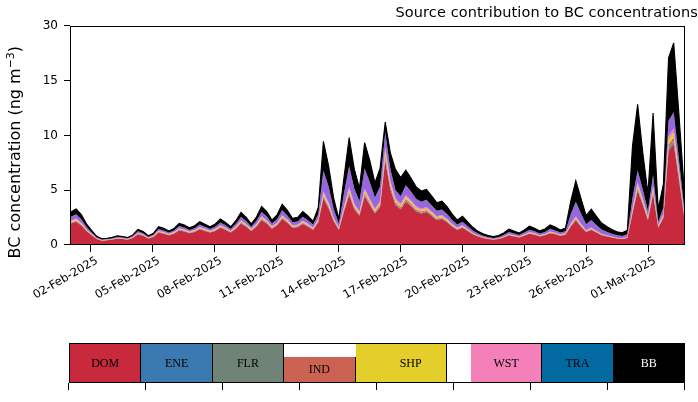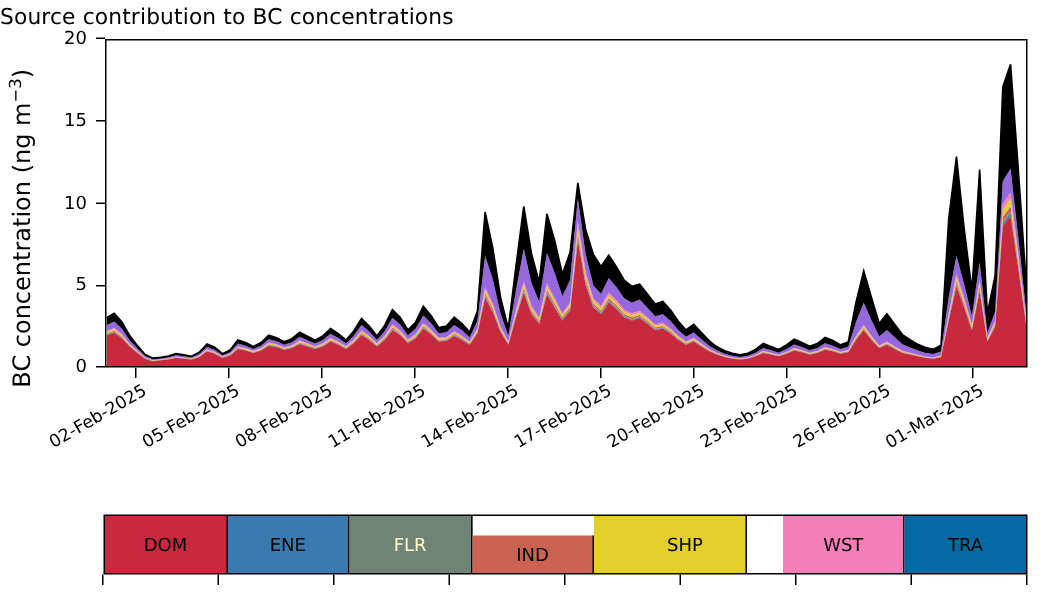--- a/index.html
+++ b/index.html
@@ -18,21 +18,21 @@
   #figure {
     position: absolute;
     left: 0; top: 0;
     width: 698px;
     height: 402px;
   }
   .fig-title {
     position: absolute;
     left: 0; top: 4px;
     width: 698px;
-    text-align: left;
+    text-align: right;
     font-size: 14.5px;
     color: #000;
     letter-spacing: 0.1px;
   }
   .ylabel {
     position: absolute;
     left: -111px;
     top: 142px;
     width: 250px;
     text-align: center;
@@ -93,20 +93,21 @@
   }
   .cbar {
     position: absolute;
     left: 69px;
     top: 343px;
     width: 616px;
     height: 40px;
     display: flex;
     border: 1.2px solid #000;
     box-sizing: border-box;
+    font-family: Liberation Serif, serif;
   }
   .cbar-cell {
     flex: 1 1 0;
     display: flex;
     align-items: center;
     justify-content: center;
     font-size: 12px;
     border-right: 1px solid #000;
     box-sizing: border-box;
   }
@@ -131,21 +132,21 @@
   <div id="ytick-container">
       <div class="ytick-mark" style="top: 244.35px;"></div>
       <div class="ytick-label" style="top: 237px; left: 18px; width: 40px;">0</div>
       <div class="ytick-mark" style="top: 189.6px;"></div>
       <div class="ytick-label" style="top: 182.25px; left: 18px; width: 40px;">5</div>
       <div class="ytick-mark" style="top: 134.85px;"></div>
       <div class="ytick-label" style="top: 127.5px; left: 18px; width: 40px;">10</div>
       <div class="ytick-mark" style="top: 80.1px;"></div>
       <div class="ytick-label" style="top: 72.75px; left: 18px; width: 40px;">15</div>
       <div class="ytick-mark" style="top: 25.35px;"></div>
-      <div class="ytick-label" style="top: 18px; left: 18px; width: 40px;">20</div>
+      <div class="ytick-label" style="top: 18px; left: 18px; width: 40px;">30</div>
     </div>
   <div id="xtick-container">
       <div class="xtick-mark" style="left: 90.0223px;"></div>
       <div class="xtick-label" style="left: 18.6723px; width: 74px;">02-Feb-2025</div>
       <div class="xtick-mark" style="left: 152.039px;"></div>
       <div class="xtick-label" style="left: 80.6891px; width: 74px;">05-Feb-2025</div>
       <div class="xtick-mark" style="left: 214.056px;"></div>
       <div class="xtick-label" style="left: 142.706px; width: 74px;">08-Feb-2025</div>
       <div class="xtick-mark" style="left: 276.073px;"></div>
       <div class="xtick-label" style="left: 204.723px; width: 74px;">11-Feb-2025</div>
@@ -173,25 +174,26 @@
         <path d="M 0.00 193.56 L 5.15 191.61 L 10.30 195.73 L 15.45 202.14 L 20.61 206.91 L 25.76 211.25 L 30.91 213.09 L 36.06 212.55 L 41.21 211.90 L 46.36 210.71 L 51.51 211.25 L 56.66 212.01 L 61.82 210.06 L 66.97 205.82 L 72.12 207.45 L 77.27 210.71 L 82.42 208.86 L 87.57 203.87 L 92.72 205.06 L 97.87 206.91 L 103.03 205.06 L 108.18 201.27 L 113.33 202.46 L 118.48 204.52 L 123.63 203.11 L 128.78 199.97 L 133.93 201.81 L 139.08 203.87 L 144.24 201.81 L 149.39 198.23 L 154.54 200.62 L 159.69 203.87 L 164.84 199.31 L 169.99 193.13 L 175.14 196.93 L 180.29 201.81 L 185.45 196.82 L 190.60 189.22 L 195.75 193.13 L 200.90 199.31 L 206.05 195.63 L 211.20 188.14 L 216.35 192.59 L 221.50 198.23 L 226.66 197.69 L 231.81 193.78 L 236.96 196.82 L 242.11 200.62 L 247.26 191.94 L 252.41 164.27 L 257.56 175.55 L 262.71 190.85 L 267.87 200.62 L 273.02 179.35 L 278.17 160.58 L 283.32 176.86 L 288.47 184.45 L 293.62 161.66 L 298.77 171.86 L 303.92 181.85 L 309.08 174.25 L 314.23 120.43 L 319.38 154.18 L 324.53 171.86 L 329.68 176.86 L 334.83 168.07 L 339.98 173.17 L 345.13 179.35 L 350.29 181.85 L 355.44 180.11 L 360.59 184.45 L 365.74 189.22 L 370.89 188.14 L 376.04 191.94 L 381.19 196.93 L 386.34 200.62 L 391.50 198.23 L 396.65 201.92 L 401.80 205.72 L 406.95 208.21 L 412.10 210.06 L 417.25 211.25 L 422.40 211.90 L 427.55 211.25 L 432.71 209.51 L 437.86 206.91 L 443.01 208.21 L 448.16 209.51 L 453.31 207.45 L 458.46 205.06 L 463.61 206.37 L 468.76 208.21 L 473.92 206.91 L 479.07 204.41 L 484.22 205.72 L 489.37 207.45 L 494.52 206.37 L 499.67 196.82 L 504.82 189.44 L 509.97 196.82 L 515.13 203.33 L 520.28 200.62 L 525.43 203.87 L 530.58 206.91 L 535.73 208.21 L 540.88 209.51 L 546.03 210.71 L 551.18 211.25 L 556.34 210.06 L 561.49 181.85 L 566.64 155.48 L 571.79 171.76 L 576.94 189.33 L 582.09 159.28 L 587.24 198.23 L 592.39 186.84 L 597.55 109.04 L 602.70 101.56 L 607.85 141.70 L 613.00 184.45 L 613.00 185.53 L 607.85 144.31 L 602.70 105.57 L 597.55 112.84 L 592.39 187.92 L 587.24 198.88 L 582.09 161.34 L 576.94 190.31 L 571.79 173.38 L 566.64 157.65 L 561.49 183.04 L 556.34 210.27 L 551.18 211.47 L 546.03 210.92 L 540.88 209.73 L 535.73 208.54 L 530.58 207.24 L 525.43 204.31 L 520.28 201.16 L 515.13 203.76 L 509.97 197.58 L 504.82 190.42 L 499.67 197.58 L 494.52 206.69 L 489.37 207.78 L 484.22 206.15 L 479.07 204.85 L 473.92 207.24 L 468.76 208.54 L 463.61 206.69 L 458.46 205.50 L 453.31 207.78 L 448.16 209.73 L 443.01 208.54 L 437.86 207.24 L 432.71 209.73 L 427.55 211.47 L 422.40 212.12 L 417.25 211.47 L 412.10 210.27 L 406.95 208.54 L 401.80 206.15 L 396.65 202.46 L 391.50 198.88 L 386.34 201.16 L 381.19 197.58 L 376.04 192.80 L 370.89 189.12 L 365.74 190.20 L 360.59 185.53 L 355.44 181.41 L 350.29 183.04 L 345.13 180.65 L 339.98 174.69 L 334.83 169.80 L 329.68 178.27 L 324.53 173.38 L 319.38 156.35 L 314.23 123.80 L 309.08 175.77 L 303.92 183.04 L 298.77 173.38 L 293.62 163.62 L 288.47 185.53 L 283.32 178.27 L 278.17 162.53 L 273.02 180.65 L 267.87 201.16 L 262.71 191.72 L 257.56 176.96 L 252.41 166.11 L 247.26 192.80 L 242.11 201.16 L 236.96 197.47 L 231.81 194.54 L 226.66 198.34 L 221.50 198.88 L 216.35 193.46 L 211.20 189.12 L 206.05 196.38 L 200.90 199.97 L 195.75 194.00 L 190.60 190.20 L 185.45 197.47 L 180.29 202.35 L 175.14 197.58 L 169.99 194.00 L 164.84 199.97 L 159.69 204.31 L 154.54 201.16 L 149.39 198.88 L 144.24 202.35 L 139.08 204.31 L 133.93 202.35 L 128.78 200.51 L 123.63 203.55 L 118.48 204.96 L 113.33 202.90 L 108.18 201.81 L 103.03 205.50 L 97.87 207.24 L 92.72 205.50 L 87.57 204.31 L 82.42 209.08 L 77.27 210.92 L 72.12 207.78 L 66.97 206.15 L 61.82 210.27 L 56.66 212.12 L 51.51 211.47 L 46.36 210.92 L 41.21 212.12 L 36.06 212.66 L 30.91 213.20 L 25.76 211.47 L 20.61 207.24 L 15.45 202.68 L 10.30 196.49 L 5.15 192.48 L 0.00 194.32 Z" fill="#f57fb8" stroke="none"></path>
         <path d="M 0.00 189.77 L 5.15 187.27 L 10.30 192.15 L 15.45 199.75 L 20.61 205.39 L 25.76 210.38 L 30.91 212.55 L 36.06 212.01 L 41.21 211.25 L 46.36 209.84 L 51.51 210.49 L 56.66 211.36 L 61.82 209.08 L 66.97 204.31 L 72.12 206.15 L 77.27 209.84 L 82.42 207.78 L 87.57 202.03 L 92.72 203.44 L 97.87 205.61 L 103.03 203.44 L 108.18 199.10 L 113.33 200.51 L 118.48 202.90 L 123.63 201.16 L 128.78 197.58 L 133.93 199.75 L 139.08 202.03 L 144.24 199.64 L 149.39 195.52 L 154.54 198.34 L 159.69 202.03 L 164.84 196.82 L 169.99 189.66 L 175.14 194.00 L 180.29 199.64 L 185.45 193.78 L 190.60 184.88 L 195.75 189.33 L 200.90 196.49 L 206.05 192.15 L 211.20 183.26 L 216.35 188.46 L 221.50 195.19 L 226.66 194.43 L 231.81 189.66 L 236.96 193.24 L 242.11 197.80 L 247.26 187.05 L 252.41 143.65 L 257.56 159.28 L 262.71 182.17 L 267.87 196.82 L 273.02 166.33 L 278.17 138.88 L 283.32 161.66 L 288.47 174.14 L 293.62 141.59 L 298.77 155.05 L 303.92 170.45 L 309.08 159.60 L 314.23 105.24 L 319.38 142.24 L 324.53 163.18 L 329.68 169.04 L 334.83 158.30 L 339.98 164.49 L 345.13 171.76 L 350.29 174.79 L 355.44 172.73 L 360.59 178.16 L 365.74 183.80 L 370.89 182.50 L 376.04 187.05 L 381.19 193.02 L 386.34 197.58 L 391.50 194.65 L 396.65 199.10 L 401.80 203.55 L 406.95 206.58 L 412.10 208.75 L 417.25 210.16 L 422.40 210.92 L 427.55 210.16 L 432.71 208.10 L 437.86 204.96 L 443.01 206.58 L 448.16 208.10 L 453.31 205.61 L 458.46 202.68 L 463.61 204.31 L 468.76 206.48 L 473.92 204.96 L 479.07 201.81 L 484.22 203.44 L 489.37 205.61 L 494.52 204.20 L 499.67 187.60 L 504.82 174.79 L 509.97 186.51 L 515.13 197.36 L 520.28 193.02 L 525.43 197.90 L 530.58 202.57 L 535.73 204.74 L 540.88 206.69 L 546.03 208.32 L 551.18 209.08 L 556.34 207.34 L 561.49 171.00 L 566.64 143.55 L 571.79 162.53 L 576.94 183.91 L 582.09 147.89 L 587.24 194.97 L 592.39 180.87 L 597.55 93.85 L 602.70 85.28 L 607.85 131.39 L 613.00 179.57 L 613.00 184.45 L 607.85 141.70 L 602.70 101.56 L 597.55 109.04 L 592.39 186.84 L 587.24 198.23 L 582.09 159.28 L 576.94 189.33 L 571.79 171.76 L 566.64 155.48 L 561.49 181.85 L 556.34 210.06 L 551.18 211.25 L 546.03 210.71 L 540.88 209.51 L 535.73 208.21 L 530.58 206.91 L 525.43 203.87 L 520.28 200.62 L 515.13 203.33 L 509.97 196.82 L 504.82 189.44 L 499.67 196.82 L 494.52 206.37 L 489.37 207.45 L 484.22 205.72 L 479.07 204.41 L 473.92 206.91 L 468.76 208.21 L 463.61 206.37 L 458.46 205.06 L 453.31 207.45 L 448.16 209.51 L 443.01 208.21 L 437.86 206.91 L 432.71 209.51 L 427.55 211.25 L 422.40 211.90 L 417.25 211.25 L 412.10 210.06 L 406.95 208.21 L 401.80 205.72 L 396.65 201.92 L 391.50 198.23 L 386.34 200.62 L 381.19 196.93 L 376.04 191.94 L 370.89 188.14 L 365.74 189.22 L 360.59 184.45 L 355.44 180.11 L 350.29 181.85 L 345.13 179.35 L 339.98 173.17 L 334.83 168.07 L 329.68 176.86 L 324.53 171.86 L 319.38 154.18 L 314.23 120.43 L 309.08 174.25 L 303.92 181.85 L 298.77 171.86 L 293.62 161.66 L 288.47 184.45 L 283.32 176.86 L 278.17 160.58 L 273.02 179.35 L 267.87 200.62 L 262.71 190.85 L 257.56 175.55 L 252.41 164.27 L 247.26 191.94 L 242.11 200.62 L 236.96 196.82 L 231.81 193.78 L 226.66 197.69 L 221.50 198.23 L 216.35 192.59 L 211.20 188.14 L 206.05 195.63 L 200.90 199.31 L 195.75 193.13 L 190.60 189.22 L 185.45 196.82 L 180.29 201.81 L 175.14 196.93 L 169.99 193.13 L 164.84 199.31 L 159.69 203.87 L 154.54 200.62 L 149.39 198.23 L 144.24 201.81 L 139.08 203.87 L 133.93 201.81 L 128.78 199.97 L 123.63 203.11 L 118.48 204.52 L 113.33 202.46 L 108.18 201.27 L 103.03 205.06 L 97.87 206.91 L 92.72 205.06 L 87.57 203.87 L 82.42 208.86 L 77.27 210.71 L 72.12 207.45 L 66.97 205.82 L 61.82 210.06 L 56.66 212.01 L 51.51 211.25 L 46.36 210.71 L 41.21 211.90 L 36.06 212.55 L 30.91 213.09 L 25.76 211.25 L 20.61 206.91 L 15.45 202.14 L 10.30 195.73 L 5.15 191.61 L 0.00 193.56 Z" fill="#9768dd" stroke="none"></path>
         <path d="M 0.00 184.88 L 5.15 181.85 L 10.30 187.60 L 15.45 196.71 L 20.61 203.44 L 25.76 209.30 L 30.91 211.79 L 36.06 211.25 L 41.21 210.38 L 46.36 208.75 L 51.51 209.51 L 56.66 210.49 L 61.82 207.89 L 66.97 202.35 L 72.12 204.52 L 77.27 208.75 L 82.42 206.37 L 87.57 199.64 L 92.72 201.38 L 97.87 203.98 L 103.03 201.38 L 108.18 196.38 L 113.33 198.12 L 118.48 200.83 L 123.63 198.77 L 128.78 194.54 L 133.93 197.14 L 139.08 199.75 L 144.24 196.93 L 149.39 192.04 L 154.54 195.41 L 159.69 199.75 L 164.84 193.67 L 169.99 185.32 L 175.14 190.31 L 180.29 196.93 L 185.45 189.98 L 190.60 179.46 L 195.75 184.56 L 200.90 193.02 L 206.05 187.81 L 211.20 177.18 L 216.35 183.37 L 221.50 191.39 L 226.66 190.31 L 231.81 184.45 L 236.96 188.79 L 242.11 194.32 L 247.26 180.54 L 252.41 114.36 L 257.56 138.66 L 262.71 171.32 L 267.87 191.94 L 273.02 150.06 L 278.17 110.67 L 283.32 142.13 L 288.47 161.12 L 293.62 115.55 L 298.77 133.35 L 303.92 155.81 L 309.08 141.16 L 314.23 94.94 L 319.38 125.97 L 324.53 142.57 L 329.68 150.60 L 334.83 143.11 L 339.98 150.92 L 345.13 159.82 L 350.29 163.94 L 355.44 162.42 L 360.59 168.93 L 365.74 175.66 L 370.89 174.03 L 376.04 179.68 L 381.19 187.16 L 386.34 193.02 L 391.50 189.22 L 396.65 194.76 L 401.80 200.29 L 406.95 204.20 L 412.10 206.80 L 417.25 208.54 L 422.40 209.51 L 427.55 208.54 L 432.71 205.93 L 437.86 202.03 L 443.01 204.09 L 448.16 206.04 L 453.31 202.90 L 458.46 199.10 L 463.61 201.27 L 468.76 203.87 L 473.92 202.03 L 479.07 197.90 L 484.22 200.07 L 489.37 202.90 L 494.52 200.94 L 499.67 174.58 L 504.82 153.64 L 509.97 171.32 L 515.13 188.68 L 520.28 182.17 L 525.43 189.22 L 530.58 196.06 L 535.73 199.53 L 540.88 202.57 L 546.03 204.74 L 551.18 205.82 L 556.34 203.22 L 561.49 118.92 L 566.64 77.36 L 571.79 125.64 L 576.94 166.55 L 582.09 86.04 L 587.24 181.95 L 592.39 157.00 L 597.55 30.92 L 602.70 15.84 L 607.85 85.82 L 613.00 160.04 L 613.00 179.57 L 607.85 131.39 L 602.70 85.28 L 597.55 93.85 L 592.39 180.87 L 587.24 194.97 L 582.09 147.89 L 576.94 183.91 L 571.79 162.53 L 566.64 143.55 L 561.49 171.00 L 556.34 207.34 L 551.18 209.08 L 546.03 208.32 L 540.88 206.69 L 535.73 204.74 L 530.58 202.57 L 525.43 197.90 L 520.28 193.02 L 515.13 197.36 L 509.97 186.51 L 504.82 174.79 L 499.67 187.60 L 494.52 204.20 L 489.37 205.61 L 484.22 203.44 L 479.07 201.81 L 473.92 204.96 L 468.76 206.48 L 463.61 204.31 L 458.46 202.68 L 453.31 205.61 L 448.16 208.10 L 443.01 206.58 L 437.86 204.96 L 432.71 208.10 L 427.55 210.16 L 422.40 210.92 L 417.25 210.16 L 412.10 208.75 L 406.95 206.58 L 401.80 203.55 L 396.65 199.10 L 391.50 194.65 L 386.34 197.58 L 381.19 193.02 L 376.04 187.05 L 370.89 182.50 L 365.74 183.80 L 360.59 178.16 L 355.44 172.73 L 350.29 174.79 L 345.13 171.76 L 339.98 164.49 L 334.83 158.30 L 329.68 169.04 L 324.53 163.18 L 319.38 142.24 L 314.23 105.24 L 309.08 159.60 L 303.92 170.45 L 298.77 155.05 L 293.62 141.59 L 288.47 174.14 L 283.32 161.66 L 278.17 138.88 L 273.02 166.33 L 267.87 196.82 L 262.71 182.17 L 257.56 159.28 L 252.41 143.65 L 247.26 187.05 L 242.11 197.80 L 236.96 193.24 L 231.81 189.66 L 226.66 194.43 L 221.50 195.19 L 216.35 188.46 L 211.20 183.26 L 206.05 192.15 L 200.90 196.49 L 195.75 189.33 L 190.60 184.88 L 185.45 193.78 L 180.29 199.64 L 175.14 194.00 L 169.99 189.66 L 164.84 196.82 L 159.69 202.03 L 154.54 198.34 L 149.39 195.52 L 144.24 199.64 L 139.08 202.03 L 133.93 199.75 L 128.78 197.58 L 123.63 201.16 L 118.48 202.90 L 113.33 200.51 L 108.18 199.10 L 103.03 203.44 L 97.87 205.61 L 92.72 203.44 L 87.57 202.03 L 82.42 207.78 L 77.27 209.84 L 72.12 206.15 L 66.97 204.31 L 61.82 209.08 L 56.66 211.36 L 51.51 210.49 L 46.36 209.84 L 41.21 211.25 L 36.06 212.01 L 30.91 212.55 L 25.76 210.38 L 20.61 205.39 L 15.45 199.75 L 10.30 192.15 L 5.15 187.27 L 0.00 189.77 Z" fill="#000000" stroke="none"></path>
         <path d="M 0.00 184.88 L 5.15 181.85 L 10.30 187.60 L 15.45 196.71 L 20.61 203.44 L 25.76 209.30 L 30.91 211.79 L 36.06 211.25 L 41.21 210.38 L 46.36 208.75 L 51.51 209.51 L 56.66 210.49 L 61.82 207.89 L 66.97 202.35 L 72.12 204.52 L 77.27 208.75 L 82.42 206.37 L 87.57 199.64 L 92.72 201.38 L 97.87 203.98 L 103.03 201.38 L 108.18 196.38 L 113.33 198.12 L 118.48 200.83 L 123.63 198.77 L 128.78 194.54 L 133.93 197.14 L 139.08 199.75 L 144.24 196.93 L 149.39 192.04 L 154.54 195.41 L 159.69 199.75 L 164.84 193.67 L 169.99 185.32 L 175.14 190.31 L 180.29 196.93 L 185.45 189.98 L 190.60 179.46 L 195.75 184.56 L 200.90 193.02 L 206.05 187.81 L 211.20 177.18 L 216.35 183.37 L 221.50 191.39 L 226.66 190.31 L 231.81 184.45 L 236.96 188.79 L 242.11 194.32 L 247.26 180.54 L 252.41 114.36 L 257.56 138.66 L 262.71 171.32 L 267.87 191.94 L 273.02 150.06 L 278.17 110.67 L 283.32 142.13 L 288.47 161.12 L 293.62 115.55 L 298.77 133.35 L 303.92 155.81 L 309.08 141.16 L 314.23 94.94 L 319.38 125.97 L 324.53 142.57 L 329.68 150.60 L 334.83 143.11 L 339.98 150.92 L 345.13 159.82 L 350.29 163.94 L 355.44 162.42 L 360.59 168.93 L 365.74 175.66 L 370.89 174.03 L 376.04 179.68 L 381.19 187.16 L 386.34 193.02 L 391.50 189.22 L 396.65 194.76 L 401.80 200.29 L 406.95 204.20 L 412.10 206.80 L 417.25 208.54 L 422.40 209.51 L 427.55 208.54 L 432.71 205.93 L 437.86 202.03 L 443.01 204.09 L 448.16 206.04 L 453.31 202.90 L 458.46 199.10 L 463.61 201.27 L 468.76 203.87 L 473.92 202.03 L 479.07 197.90 L 484.22 200.07 L 489.37 202.90 L 494.52 200.94 L 499.67 174.58 L 504.82 153.64 L 509.97 171.32 L 515.13 188.68 L 520.28 182.17 L 525.43 189.22 L 530.58 196.06 L 535.73 199.53 L 540.88 202.57 L 546.03 204.74 L 551.18 205.82 L 556.34 203.22 L 561.49 118.92 L 566.64 77.36 L 571.79 125.64 L 576.94 166.55 L 582.09 86.04 L 587.24 181.95 L 592.39 157.00 L 597.55 30.92 L 602.70 15.84 L 607.85 85.82 L 613.00 160.04" fill="none" stroke="#000000" stroke-width="1.1"></path>
       </svg>
   </div>
 
   <div class="cbar" id="legend-colorbar">
       <div class="cbar-cell" style="background: rgb(200, 41, 60); color: rgb(0, 0, 0);">DOM</div>
       <div class="cbar-cell" style="background: rgb(59, 122, 176); color: #000000;">ENE</div>
-      <div class="cbar-cell" style="background: rgb(111, 131, 118); color: #fef9c3;">FLR</div>
+      <div class="cbar-cell" style="background: rgb(111, 131, 118); color: #000000;">FLR</div>
       <div class="cbar-cell" style="background: rgb(204, 99, 82); color: rgb(0, 0, 0); margin-top: 13px;">IND</div>
       <div class="cbar-cell" style="background: rgb(227, 206, 43); color: rgb(0, 0, 0); padding-left: 20px;">SHP</div>
       <div class="cbar-cell" style="background: rgb(245, 127, 184); color: rgb(0, 0, 0); margin-left: 24px;">WST</div>
       <div class="cbar-cell" style="background: #0369a1; color: rgb(0, 0, 0);">TRA</div>
+      <div class="cbar-cell" style="background: rgb(0, 0, 0); color: rgb(255, 255, 255);">BB</div>
     </div>
   <div id="cbar-ticks">
       <div class="cbar-tick" style="left: 68.4px;"></div>
       <div class="cbar-tick" style="left: 145.4px;"></div>
       <div class="cbar-tick" style="left: 222.4px;"></div>
       <div class="cbar-tick" style="left: 299.4px;"></div>
       <div class="cbar-tick" style="left: 376.4px;"></div>
       <div class="cbar-tick" style="left: 453.4px;"></div>
       <div class="cbar-tick" style="left: 530.4px;"></div>
       <div class="cbar-tick" style="left: 607.4px;"></div>

